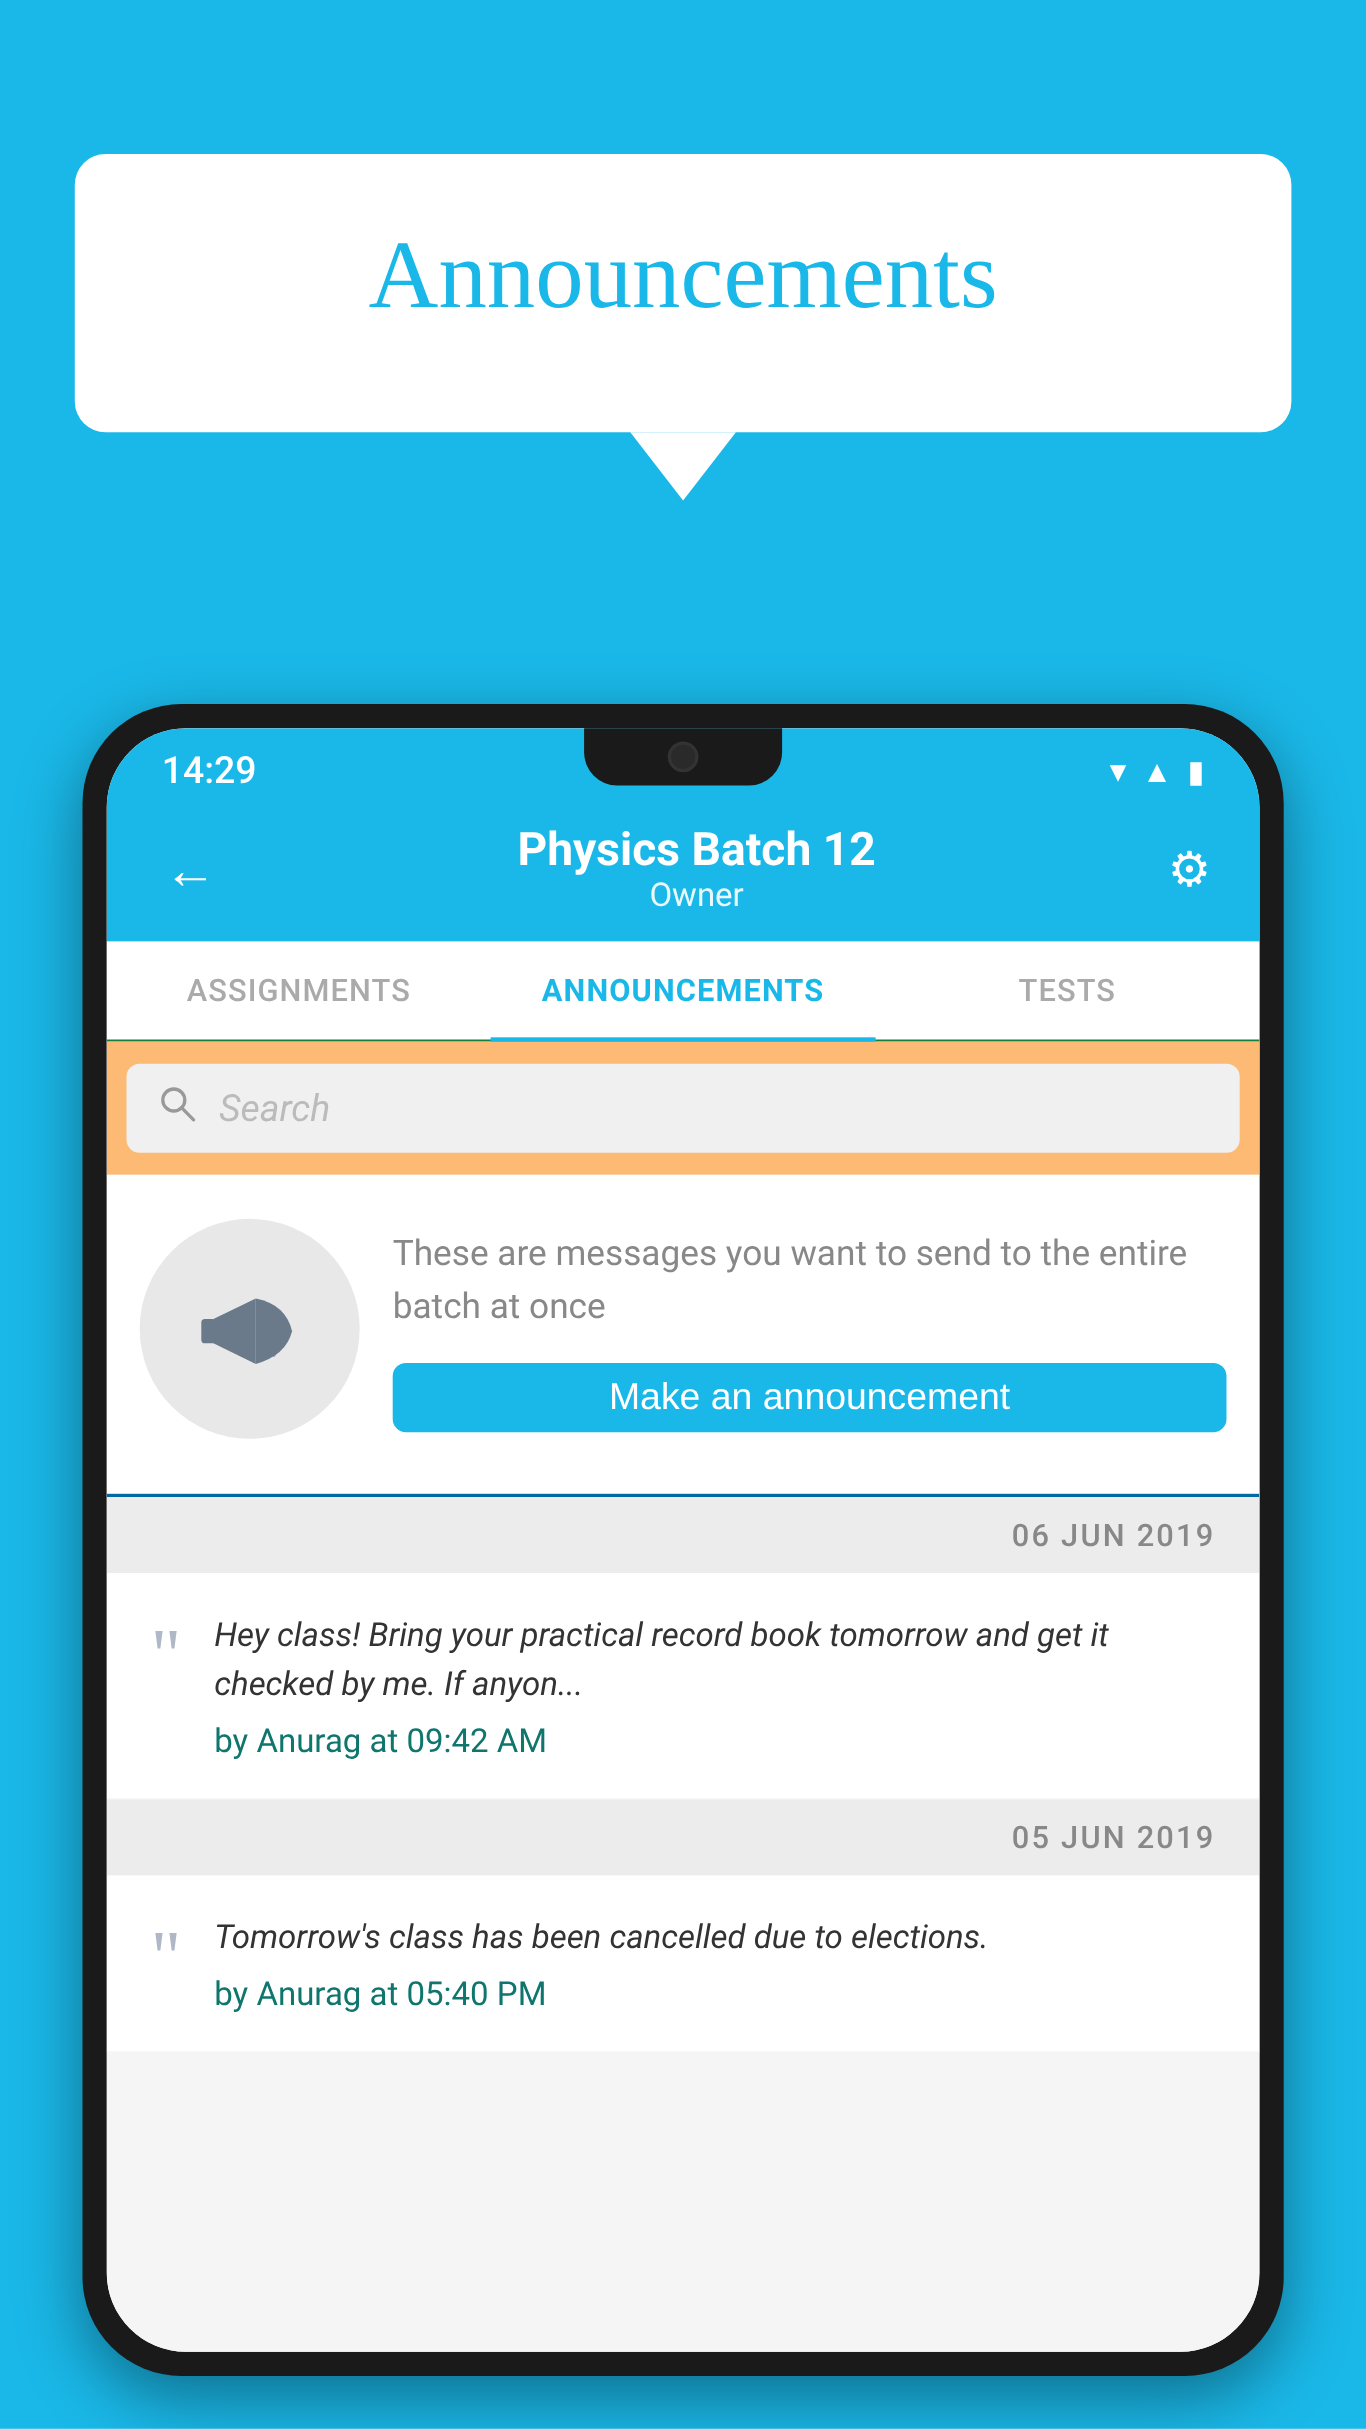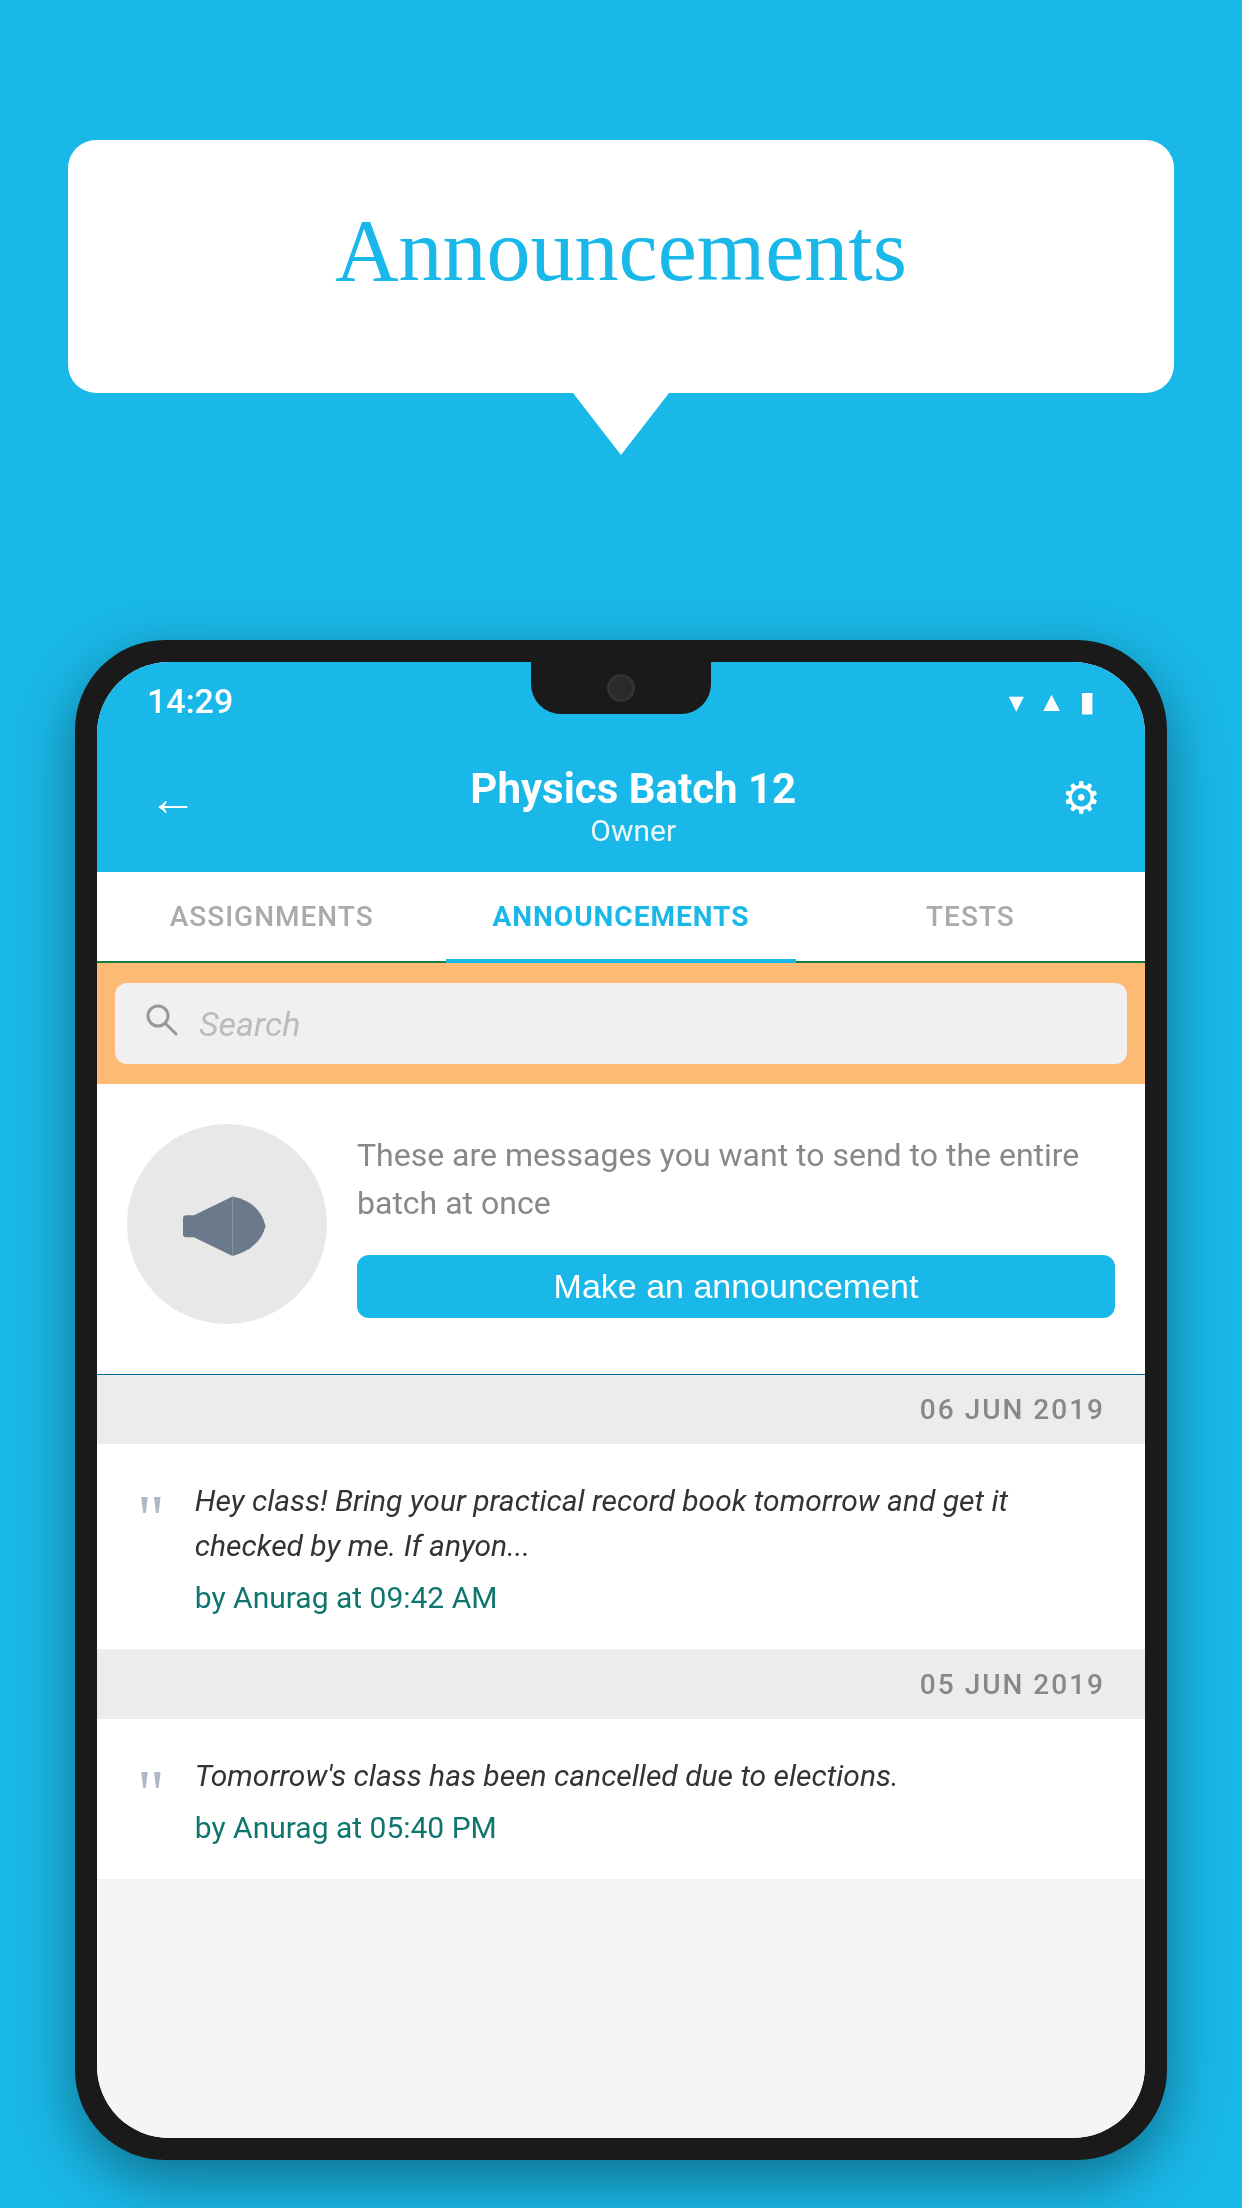--- a/index.html
+++ b/index.html
@@ -164,21 +164,20 @@
 
     .header-title-block {
       text-align: center;
       flex: 1;
     }
 
     .header-title {
       color: white;
       font-size: 42px;
       font-weight: 700;
-      margin-top: 16px;
     }
 
     .header-subtitle {
       color: rgba(255,255,255,0.9);
       font-size: 30px;
     }
 
     .settings-btn {
       color: white;
       font-size: 44px;
@@ -253,21 +252,21 @@
     }
 
     
     .announcement-prompt {
       background: white;
       margin: 0;
       padding: 40px 30px 50px;
       display: flex;
       align-items: center;
       gap: 30px;
-      border-bottom: 1px solid #0369a1;
+      border-bottom: 3px solid #0369a1;
     }
 
     .megaphone-circle {
       width: 200px;
       height: 200px;
       border-radius: 50%;
       background: #e8e8e8;
       display: flex;
       align-items: center;
       justify-content: center;

